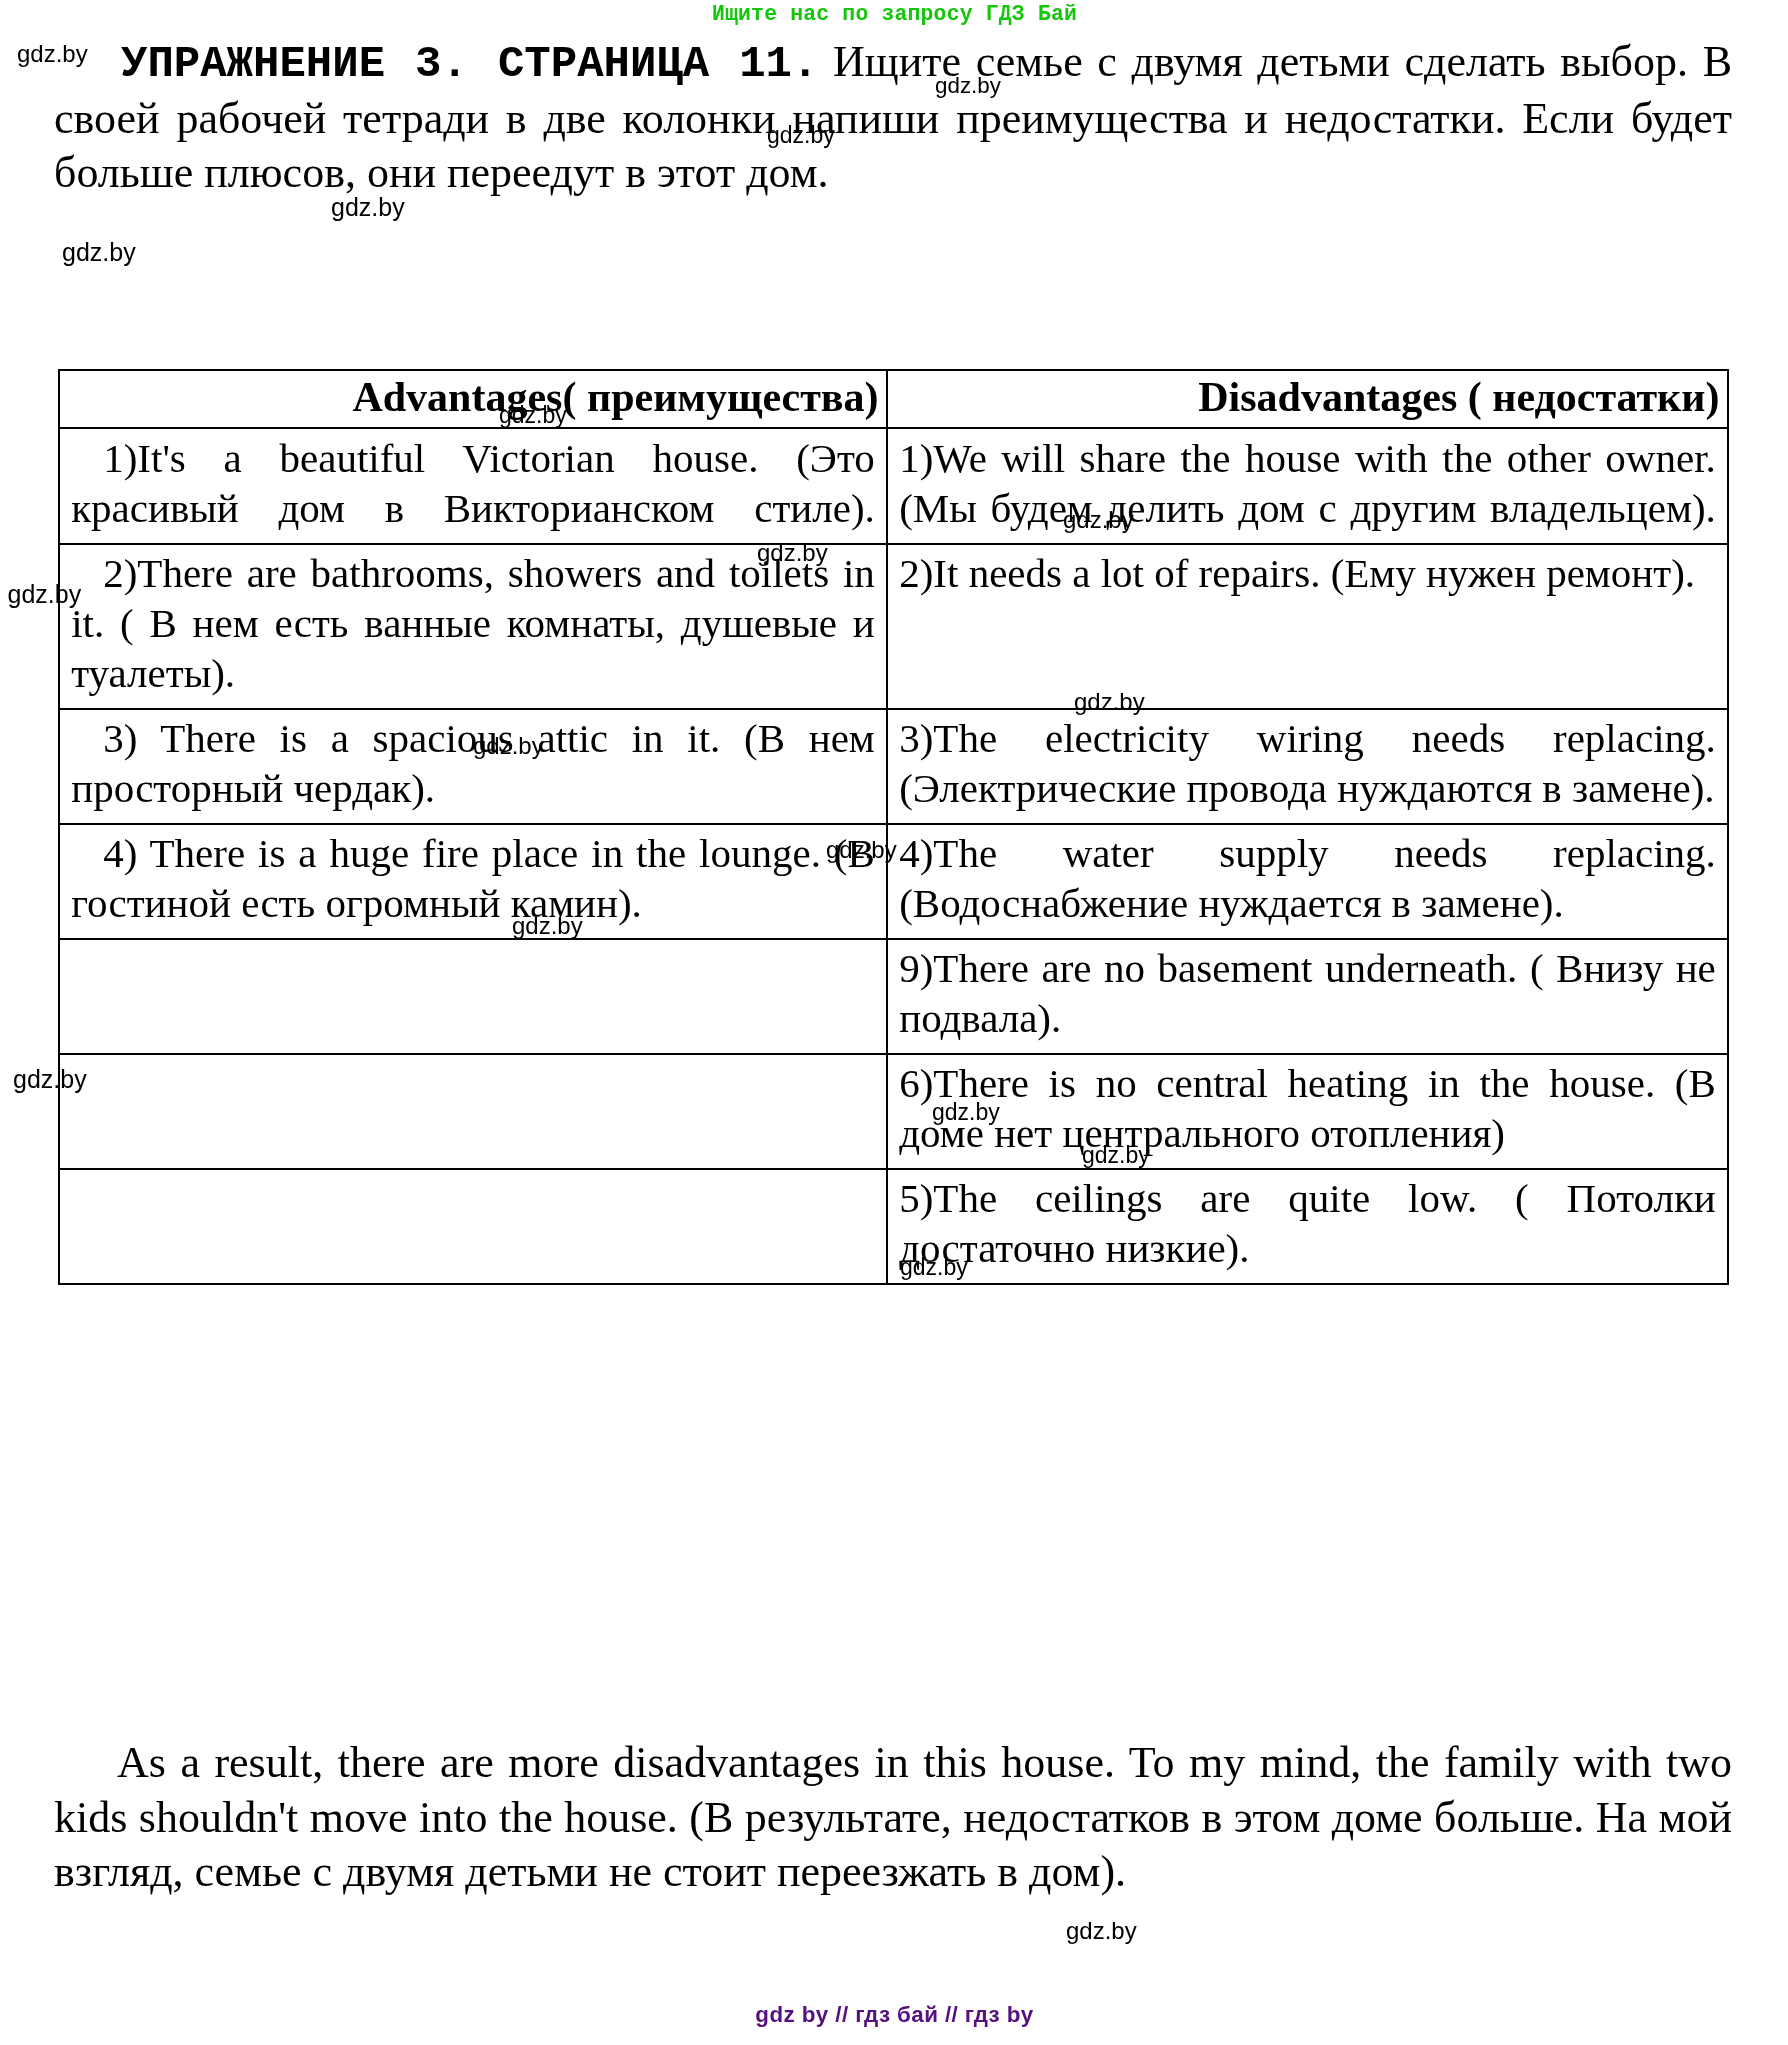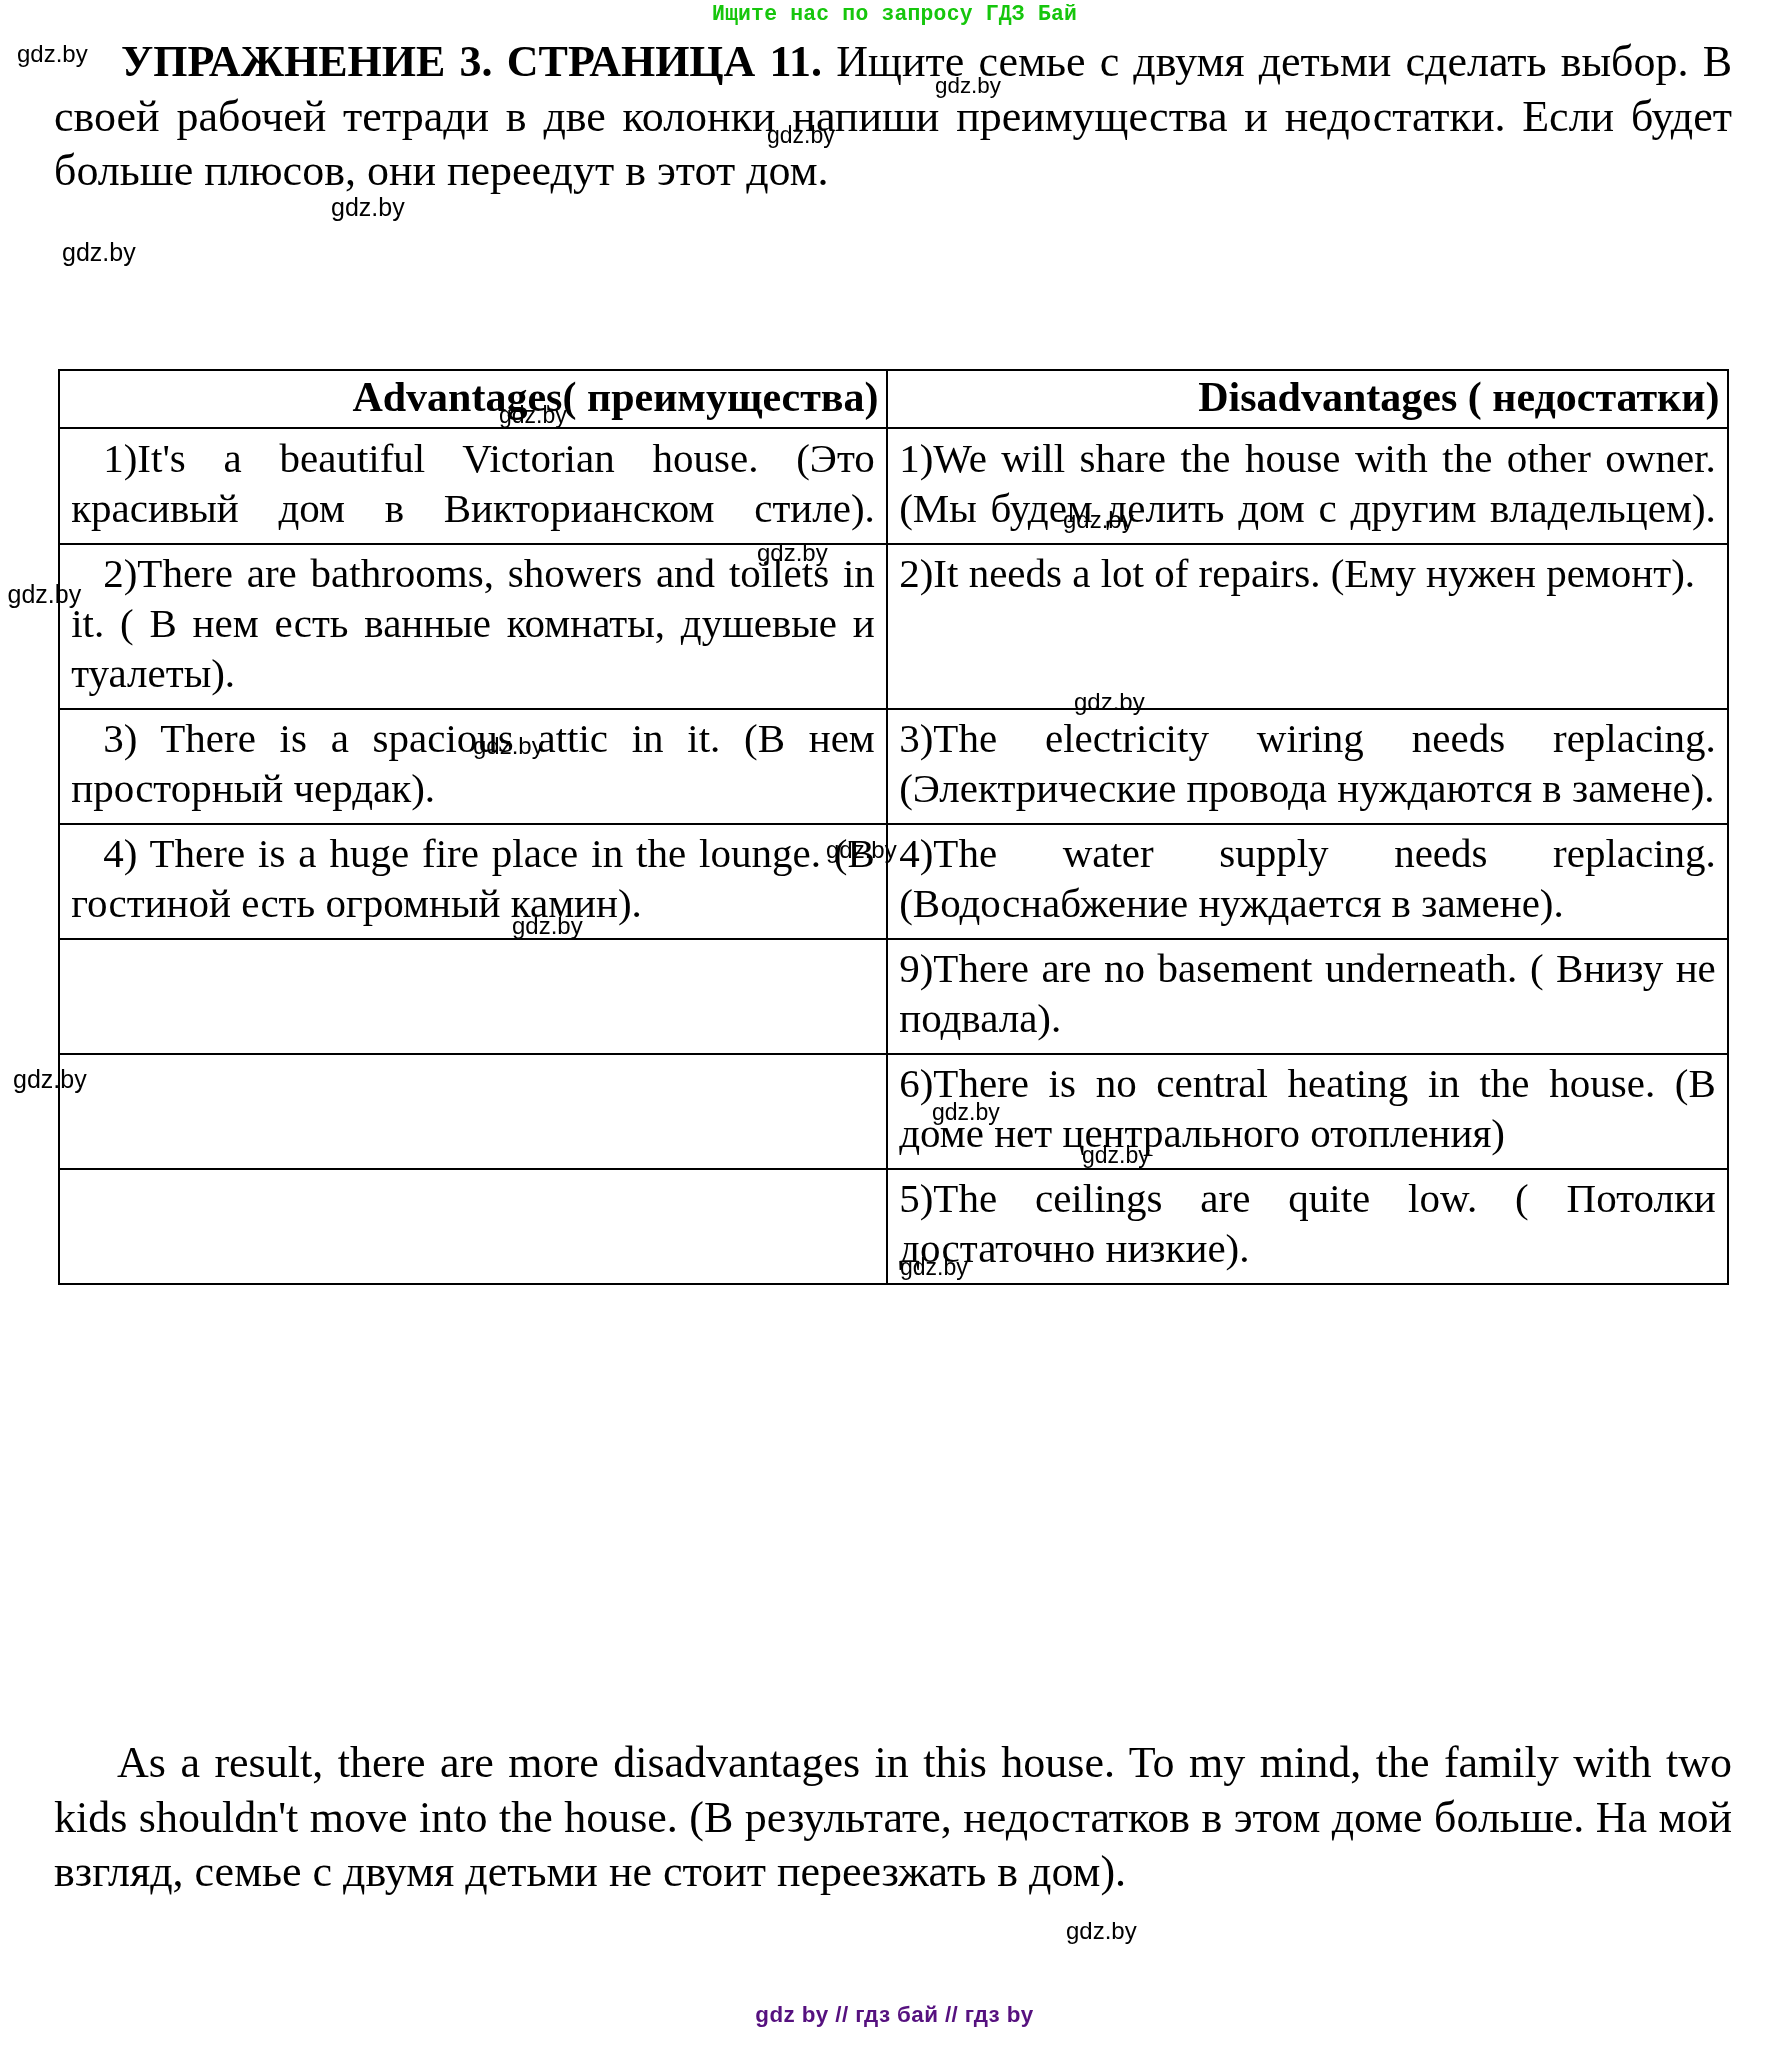--- a/index.html
+++ b/index.html
@@ -44,21 +44,21 @@
     position: absolute;
     left: 54px;
     top: 35px;
     width: 1678px;
     font-size: 44px;
     line-height: 1.24;
     text-align: justify;
     text-indent: 67px;
     font-family: "Liberation Serif", "DejaVu Serif", serif;
   }
-  .intro .bold-head { font-weight: 700; }
+  .intro .bold-head { font-weight: 700; font-family: Liberation Mono, monospace; }
 
   
   table.pros-cons {
     position: absolute;
     left: 58px;
     top: 369px;
     width: 1669px;
     border-collapse: collapse;
     table-layout: fixed;
   }

